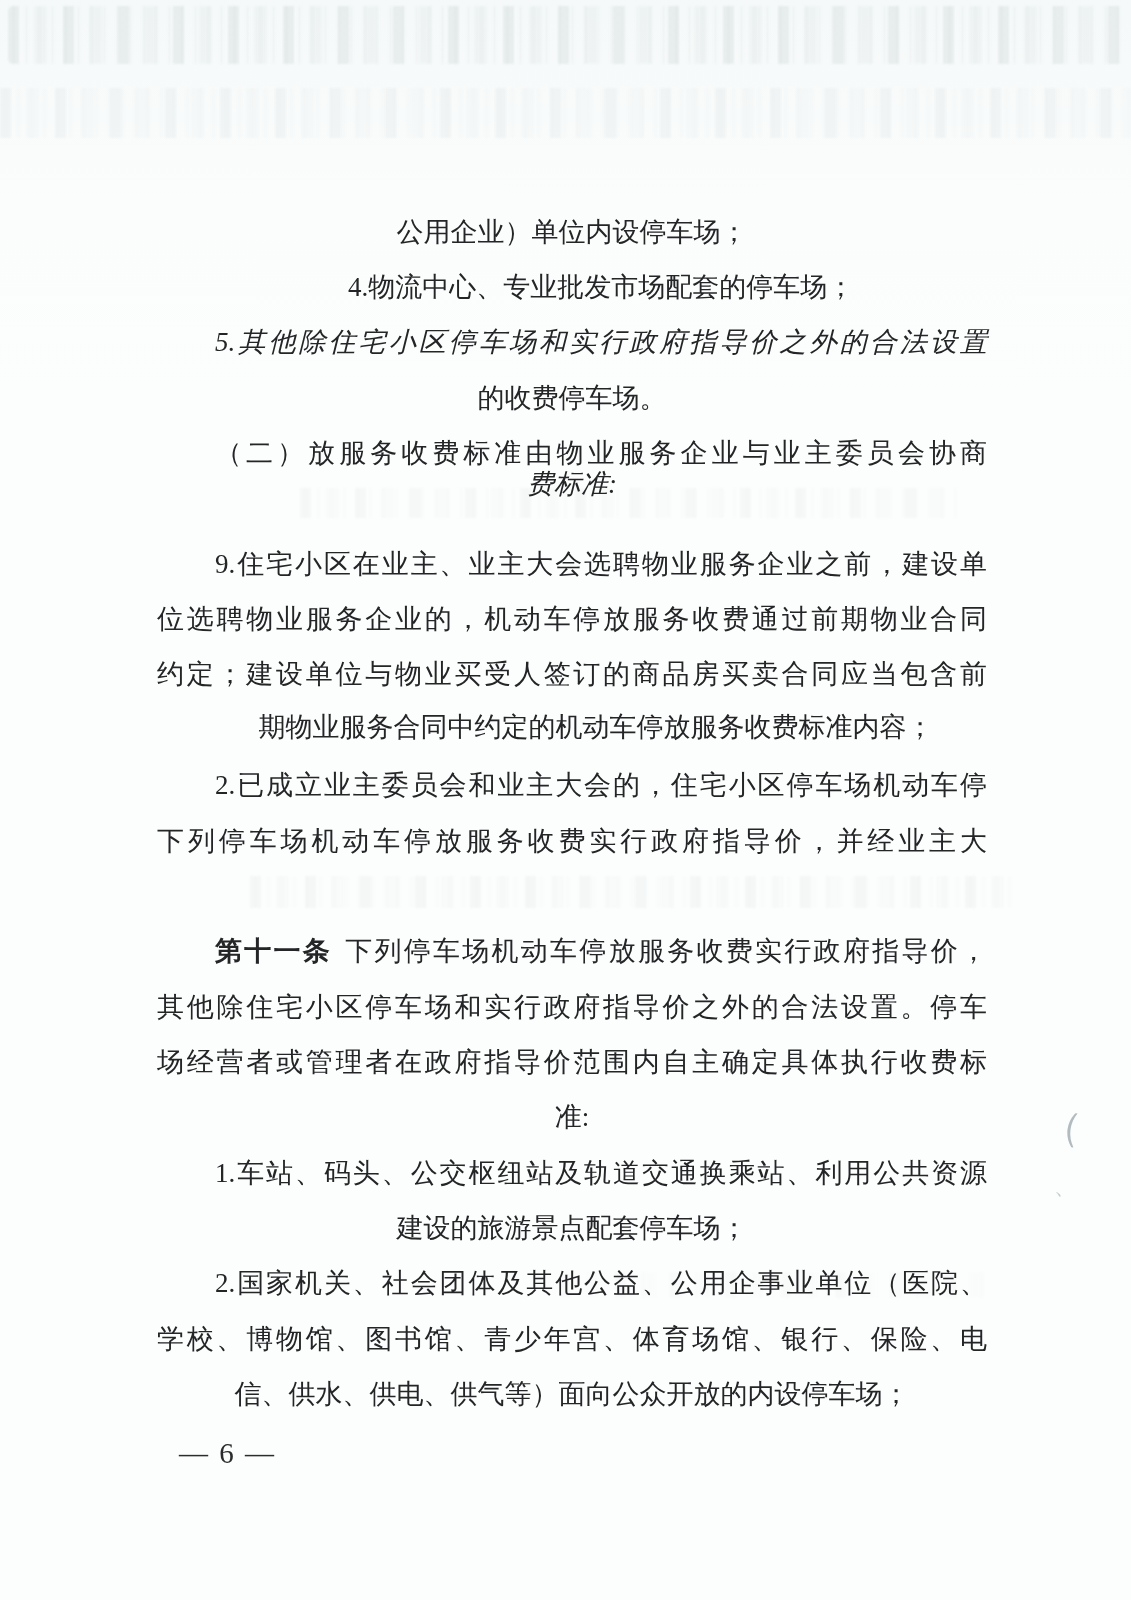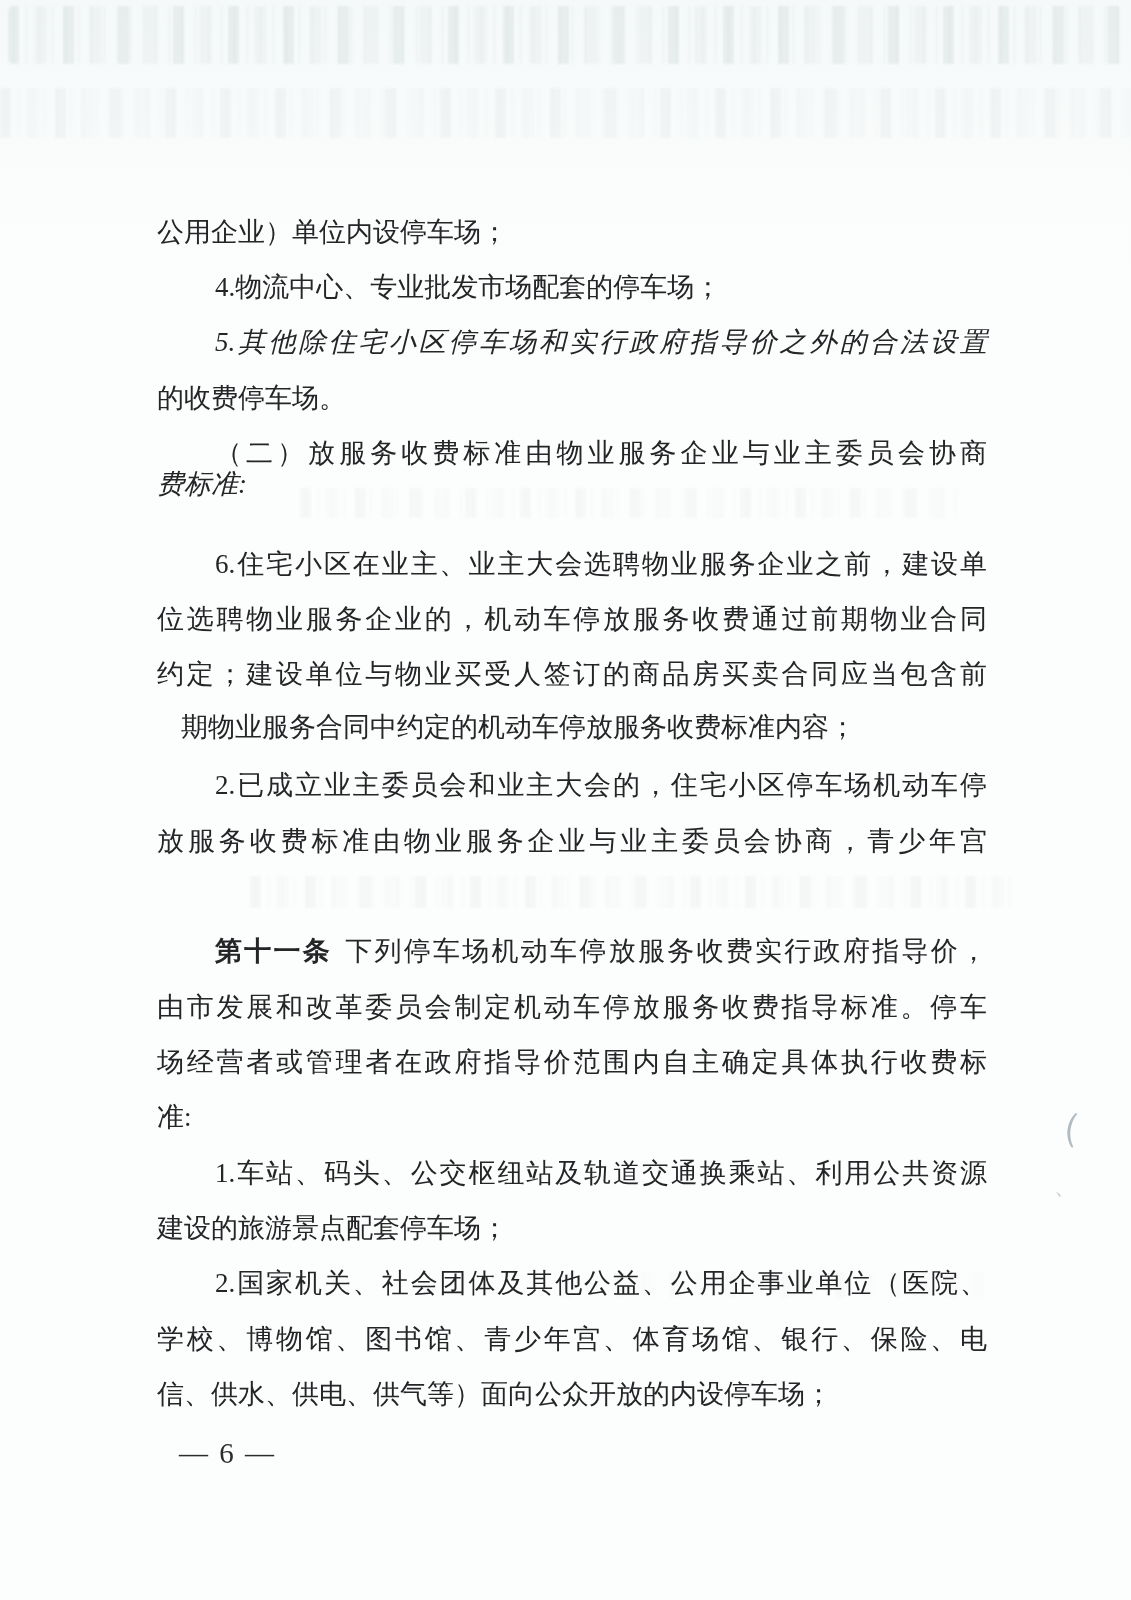--- a/index.html
+++ b/index.html
@@ -48,20 +48,21 @@
   .line {
     position: absolute;
     left: 157px;
     width: 830px;
     height: 55px;
     line-height: 55px;
     font-size: 27px;
     color: #232527;
     white-space: nowrap;
     letter-spacing: 0px;
+    text-align: center;
   }
   .line.indent { padding-left: 58px; width: 772px; }
   .line.justify {
     white-space: normal;
     text-align: justify;
     text-align-last: justify;
     text-justify: inter-character;
   }
   .bold-prefix { font-weight: bold; margin-right: 13px; }
 
@@ -105,28 +106,28 @@
   <div class="bleed patch2"></div>
   <div class="bleed patch3"></div>
 
   <div id="doc" class="doc" style="color: rgb(35, 37, 39);">
       <div class="line" style="top: 205px;">公用企业）单位内设停车场；</div>
       <div class="line indent" style="top: 260px;">4.物流中心、专业批发市场配套的停车场；</div>
       <div class="line indent justify" style="top: 315px; font-style: italic;">5.其他除住宅小区停车场和实行政府指导价之外的合法设置</div>
       <div class="line" style="top: 371px;">的收费停车场。</div>
       <div class="line indent justify" style="top: 426px;">（二）放服务收费标准由物业服务企业与业主委员会协商</div>
       <div class="line" style="top: 457px; font-style: italic;">费标准:</div>
-      <div class="line indent justify" style="top: 537px;">6.住宅小区在业主、业主大会选聘物业服务企业之前，建设单</div>
+      <div class="line indent justify" style="top: 537px;">9.住宅小区在业主、业主大会选聘物业服务企业之前，建设单</div>
       <div class="line justify" style="top: 647px;">约定；建设单位与物业买受人签订的商品房买卖合同应当包含前</div>
       <div class="line justify" style="top: 592px;">位选聘物业服务企业的，机动车停放服务收费通过前期物业合同</div>
       <div class="line" style="top: 700px; margin-left: 24px;">期物业服务合同中约定的机动车停放服务收费标准内容；</div>
       <div class="line indent justify" style="top: 758px;">2.已成立业主委员会和业主大会的，住宅小区停车场机动车停</div>
-      <div class="line justify" style="top: 814px;">放服务收费标准由物业服务企业与业主委员会协商，青少年宫</div>
+      <div class="line justify" style="top: 814px;">下列停车场机动车停放服务收费实行政府指导价，并经业主大</div>
       <div class="line indent justify" style="top: 924px;"><b class="bold-prefix">第十一条</b>下列停车场机动车停放服务收费实行政府指导价，</div>
-      <div class="line justify" style="top: 980px;">由市发展和改革委员会制定机动车停放服务收费指导标准。停车</div>
+      <div class="line justify" style="top: 980px;">其他除住宅小区停车场和实行政府指导价之外的合法设置。停车</div>
       <div class="line justify" style="top: 1035px;">场经营者或管理者在政府指导价范围内自主确定具体执行收费标</div>
       <div class="line" style="top: 1090px;">准:</div>
       <div class="line indent justify" style="top: 1146px;">1.车站、码头、公交枢纽站及轨道交通换乘站、利用公共资源</div>
       <div class="line" style="top: 1201px;">建设的旅游景点配套停车场；</div>
       <div class="line indent justify" style="top: 1256px;">2.国家机关、社会团体及其他公益、公用企事业单位（医院、</div>
       <div class="line" style="top: 1367px;">信、供水、供电、供气等）面向公众开放的内设停车场；</div>
       <div class="line justify" style="top: 1312px;">学校、博物馆、图书馆、青少年宫、体育场馆、银行、保险、电</div>
     </div>
 
   <div class="pen-mark">（</div>

